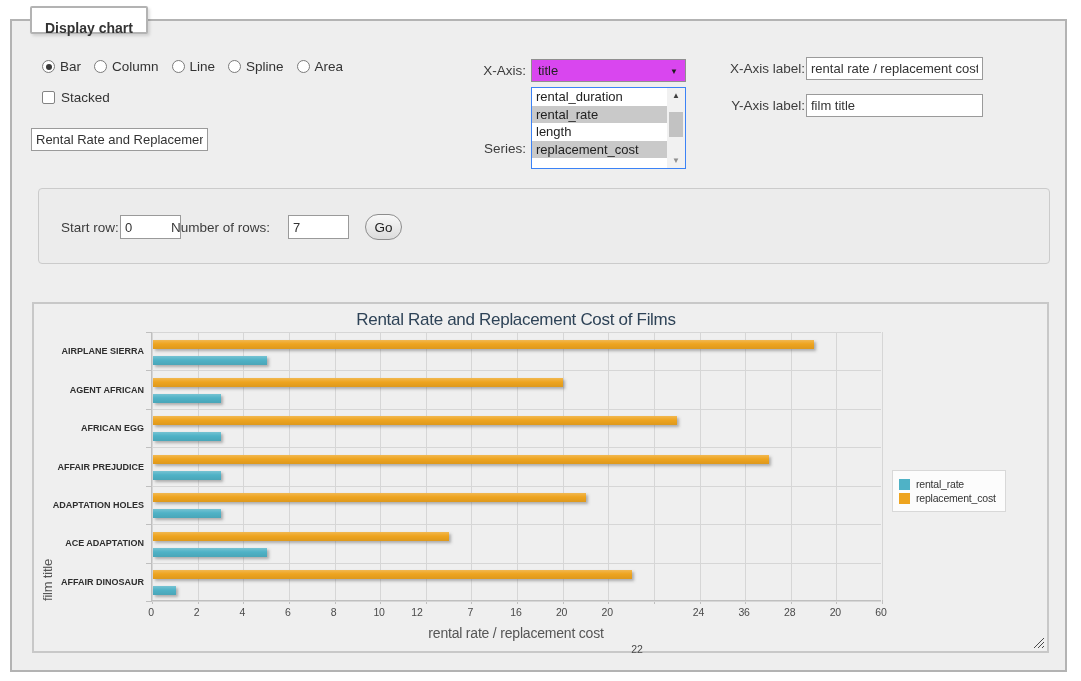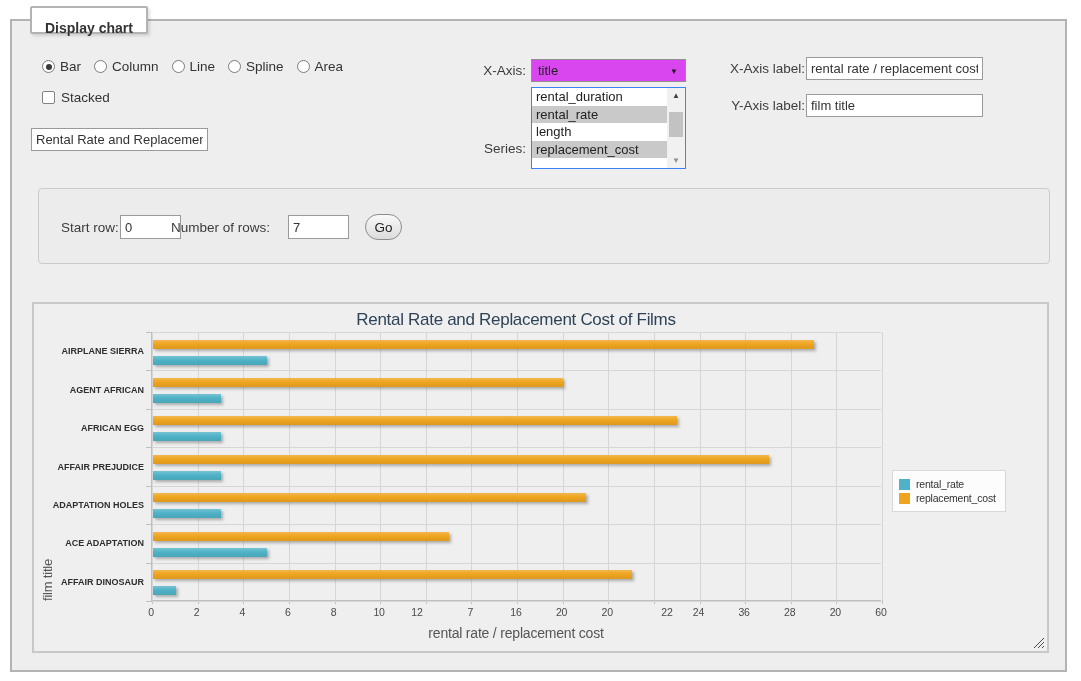--- a/index.html
+++ b/index.html
@@ -251,21 +251,21 @@
           <div class="xtick chart-text" style="left: 45.625px;">2</div>
           <div class="xtick chart-text" style="left: 91.25px;">4</div>
           <div class="xtick chart-text" style="left: 136.875px;">6</div>
           <div class="xtick chart-text" style="left: 182.5px;">8</div>
           <div class="xtick chart-text" style="left: 228.125px;">10</div>
           <div class="xtick chart-text" style="left: 266px;">12</div>
           <div class="xtick chart-text" style="left: 319.375px;">7</div>
           <div class="xtick chart-text" style="left: 365px;">16</div>
           <div class="xtick chart-text" style="left: 410.625px;">20</div>
           <div class="xtick chart-text" style="left: 456.25px;">20</div>
-          <div class="xtick chart-text" style="left: 516px;">22</div>
+          <div class="xtick chart-text" style="left: 486px; margin-top: 37px;">22</div>
           <div class="xtick chart-text" style="left: 547.5px;">24</div>
           <div class="xtick chart-text" style="left: 593.125px;">36</div>
           <div class="xtick chart-text" style="left: 638.75px;">28</div>
           <div class="xtick chart-text" style="left: 684.375px;">20</div>
           <div class="xtick chart-text" style="left: 730px;">60</div>
         </div>
       <div class="c-xlabel">rental rate / replacement cost</div>
       <div class="c-legend">
         <div id="legend-items">
             <div class="lrow">

